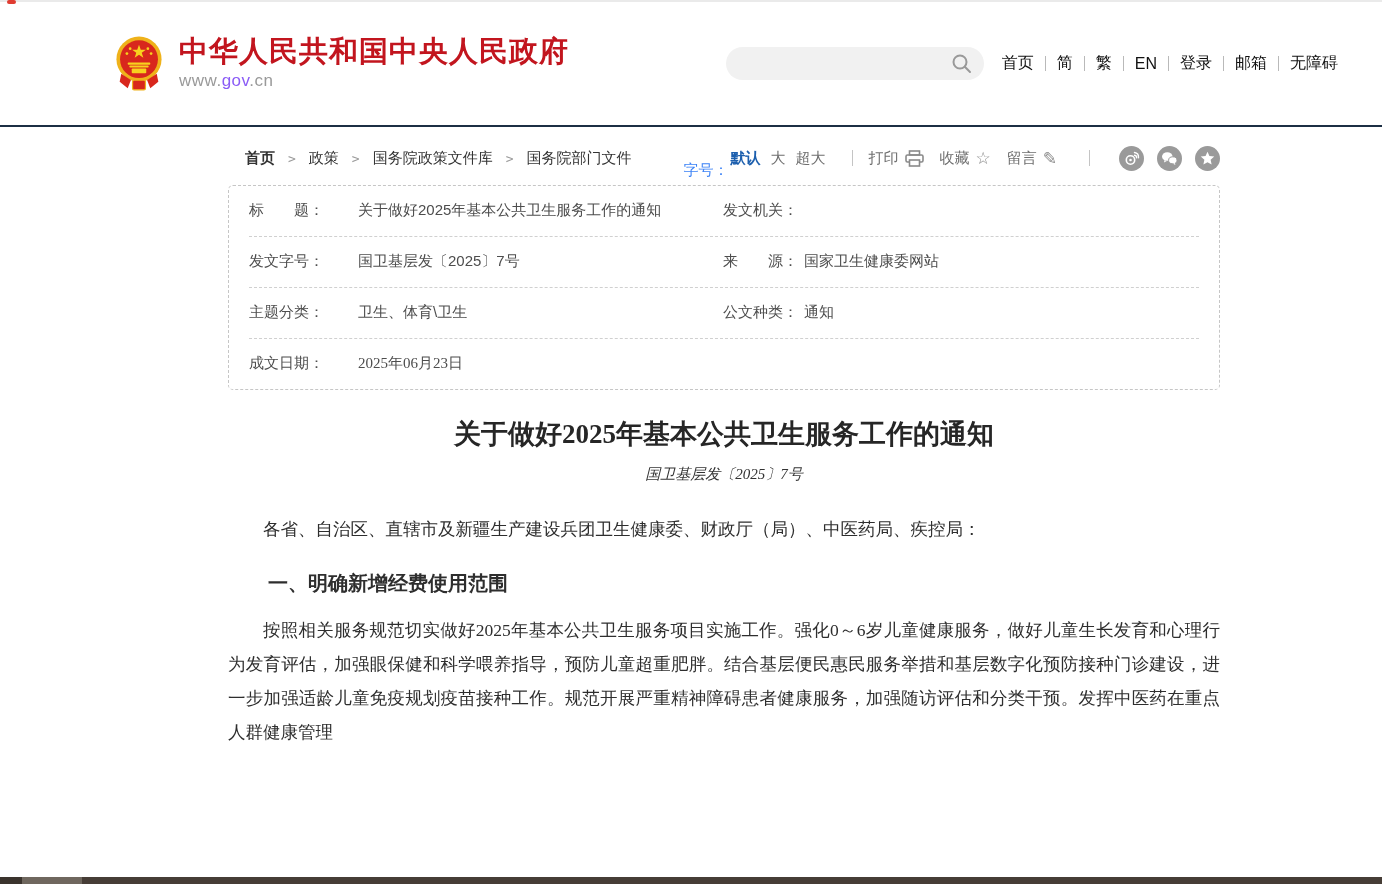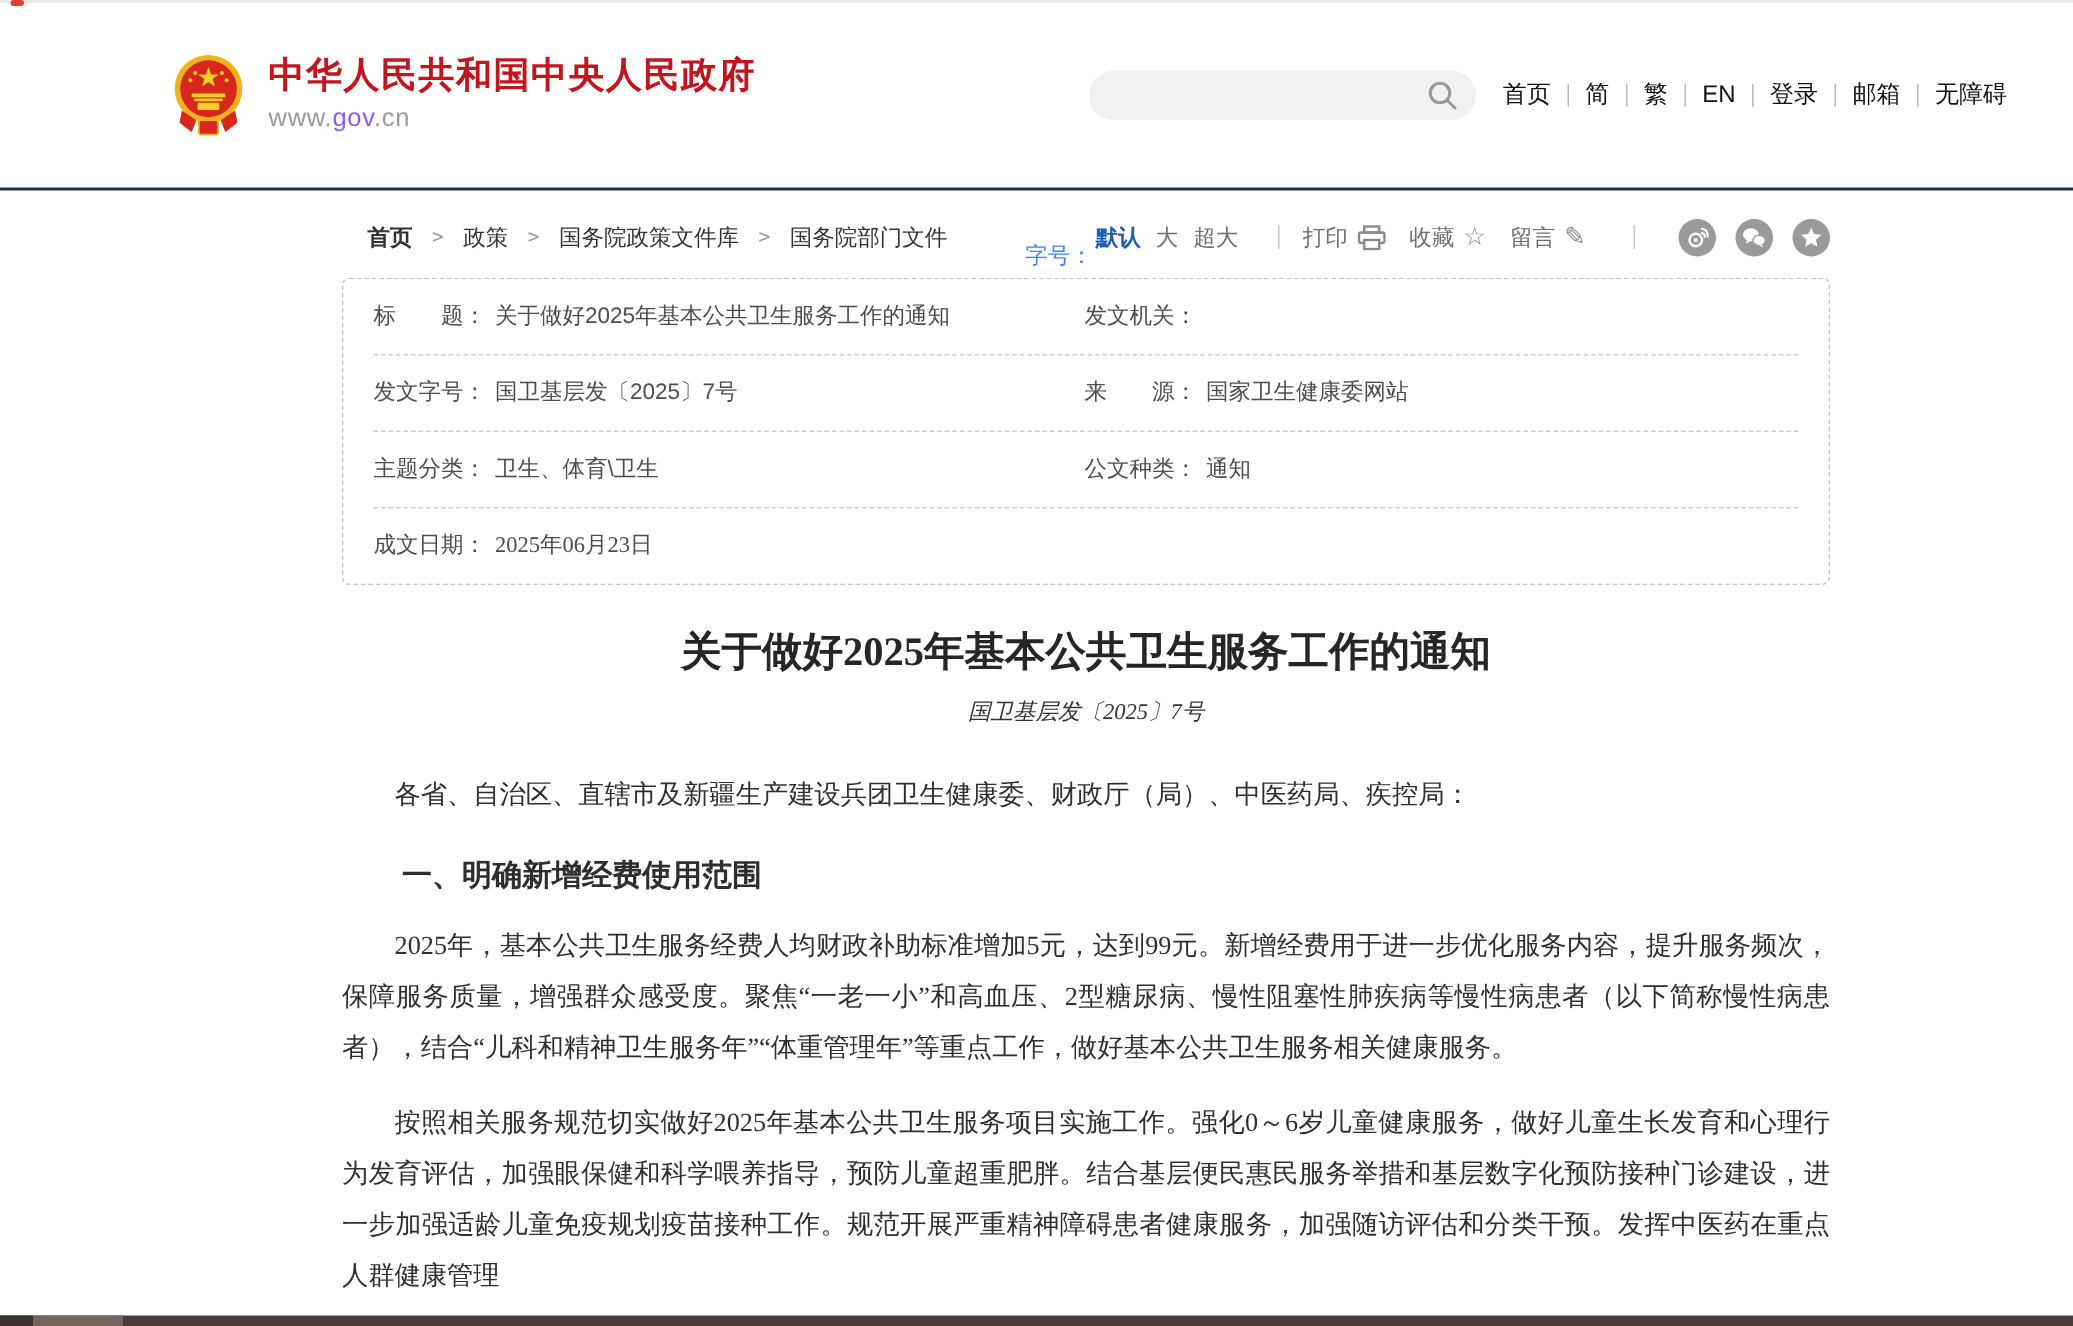--- a/index.html
+++ b/index.html
@@ -6,21 +6,21 @@
   html, body { width: 1382px; height: 884px; overflow: hidden; background: #fff;
     font-family: "Liberation Sans", "DejaVu Sans", sans-serif; }
 
   .top-strip { height: 2px; background: #eaeaea; width: 100%; position: relative; }
   .rec-dot { position: absolute; left: 7px; top: 0; width: 9px; height: 4px; background: #e03c31; border-radius: 2px; }
 
   
   .header { height: 123px; display: flex; align-items: center; padding-left: 113px; padding-right: 44px; background: #fff; }
   .logo-wrap { display: flex; align-items: center; }
   .emblem { width: 52px; height: 58px; margin-right: 14px; flex: 0 0 auto; }
-  .brand-text .brand-title { font-size: 24px; font-weight: bold; color: #c2151e; letter-spacing: 1px; line-height: 1.1; }
+  .brand-text .brand-title { font-size: 29px; font-weight: bold; color: #c2151e; letter-spacing: 1px; line-height: 1.1; }
   .brand-url { font-size: 17px; margin-top: 4px; color: #9a9a9a; letter-spacing: .5px; }
   .brand-url .red { color: #8b5cf6; }
 
   .search-box { margin-left: auto; width: 258px; height: 33px; background: #f1f1f1; border-radius: 17px;
     position: relative; display: flex; align-items: center; }
   .search-input { border: none; outline: none; background: transparent; width: 205px; height: 100%;
     padding: 0 0 0 16px; font-size: 14px; color: #333; }
   .search-icon { position: absolute; right: 12px; top: 6px; }
 
   .top-nav { display: flex; align-items: center; margin-left: 18px; font-size: 16px; color: #111; white-space: nowrap; }
@@ -45,21 +45,21 @@
   .tb-div { width: 1px; height: 16px; background: #c4c4c4; margin: 0 16px; }
   .tb-item { display: flex; align-items: center; color: #6f6f6f; cursor: pointer; margin-right: 16px; }
   .tb-item .glyph { margin-left: 6px; color: #8a8a8a; font-size: 17px; }
   .soc { width: 25px; height: 25px; border-radius: 50%; background: #9a9a9a; display: flex; align-items: center;
     justify-content: center; margin-left: 13px; cursor: pointer; }
 
   
   .meta-box { margin-top: 13px; border: 1px dashed #c6c6c6; border-radius: 5px; padding: 0 20px; }
   .meta-row { display: flex; padding: 15px 0 16px 0; border-bottom: 1px dashed #d0d0d0; font-size: 15px; color: #4d4d4d; }
   .meta-row:last-child { border-bottom: none; font-family: Liberation Serif, serif; }
-  .meta-cell-l { flex: 0 0 474px; display: flex; }
+  .meta-cell-l { flex: 0 0 474px; display: flex; gap: 28px; }
   .meta-cell-r { flex: 1; display: flex; }
   .meta-label { white-space: pre; color: #4d4d4d; }
   .meta-value { color: #4d4d4d; margin-left: 6px; }
 
   
   .article { font-family: "Liberation Serif", "DejaVu Serif", serif; color: #2e2e2e; }
   .art-title { text-align: center; font-size: 27px; font-weight: bold; margin-top: 26px; color: #262626; }
   .art-docnum { text-align: center; font-size: 15px; margin-top: 13px; font-style: italic; color: #333; }
   .art-p { font-size: 17.5px; line-height: 34px; text-indent: 2em; margin-top: 16px; text-align: justify; }
   .art-p.salutation { text-indent: 2em; margin-top: 28px; }
@@ -224,21 +224,20 @@
       </div>
       <div class="meta-cell-r"></div>
     </div>
   </div>
 
   <div class="article">
     <div class="art-title">关于做好2025年基本公共卫生服务工作的通知</div>
     <div class="art-docnum">国卫基层发〔2025〕7号</div>
     <p class="art-p salutation">各省、自治区、直辖市及新疆生产建设兵团卫生健康委、财政厅（局）、中医药局、疾控局：</p>
     <p class="art-h">一、明确新增经费使用范围</p>
-    <p class="art-p">2025年，基本公共卫生服务经费人均财政补助标准增加5元，达到99元。新增经费用于进一步优化服务内容，提升服务频次，保障服务质量，增强群众感受度。聚焦“一老一小”和高血压、2型糖尿病、慢性阻塞性肺疾病等慢性病患者（以下简称慢性病患者），结合“儿科和精神卫生服务年”“体重管理年”等重点工作，做好基本公共卫生服务相关健康服务。</p>
     <p class="art-p">按照相关服务规范切实做好2025年基本公共卫生服务项目实施工作。强化0～6岁儿童健康服务，做好儿童生长发育和心理行为发育评估，加强眼保健和科学喂养指导，预防儿童超重肥胖。结合基层便民惠民服务举措和基层数字化预防接种门诊建设，进一步加强适龄儿童免疫规划疫苗接种工作。规范开展严重精神障碍患者健康服务，加强随访评估和分类干预。发挥中医药在重点人群健康管理</p>
   </div>
 </div>
 
 <div class="bottom-bar">
   <div class="seg-dark"></div>
   <div class="seg-light"></div>
 </div>
 
 </body></html>

